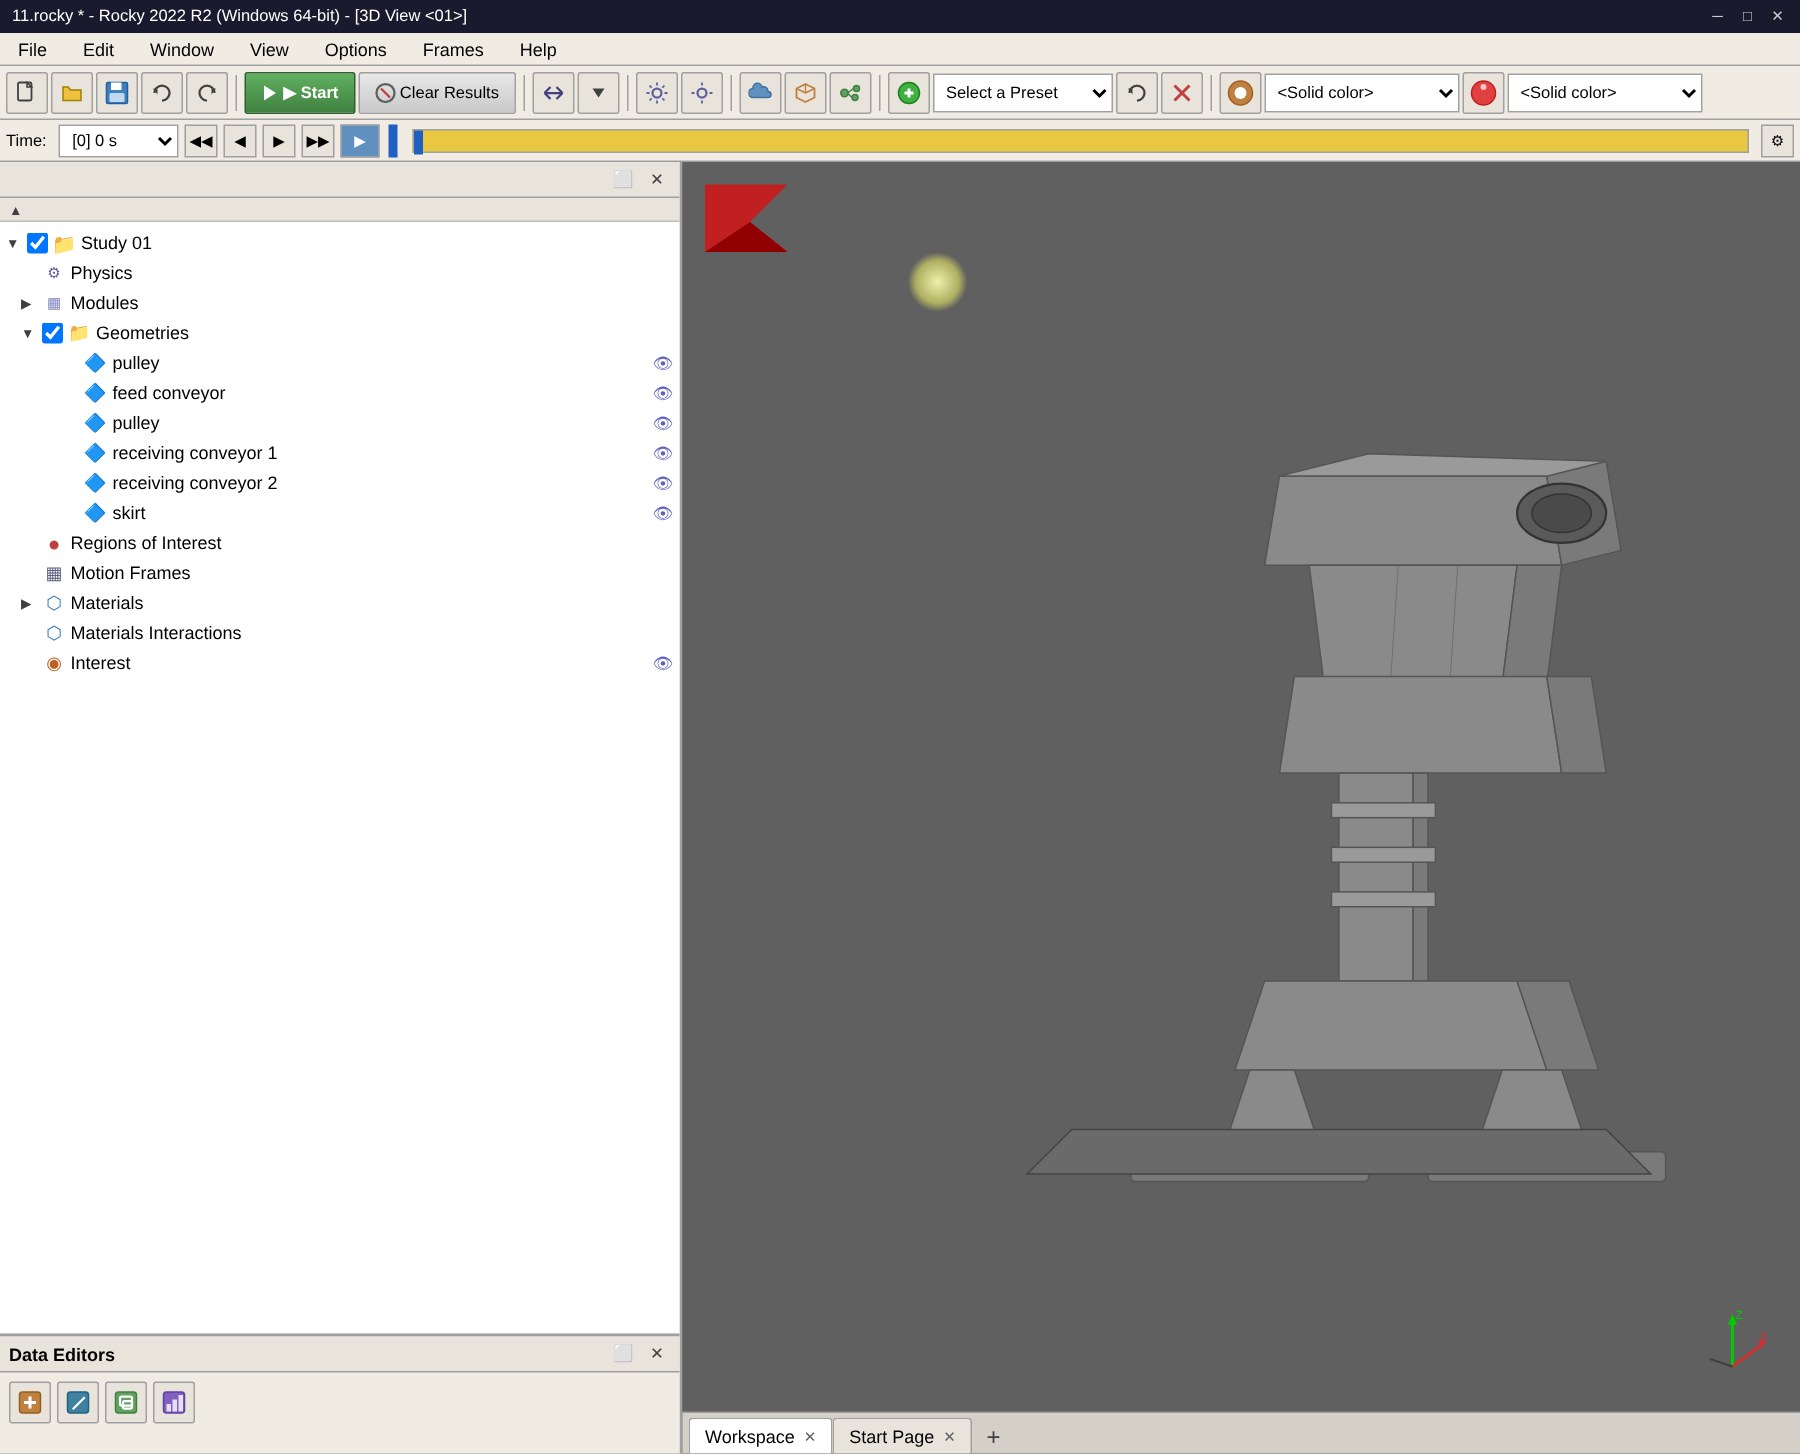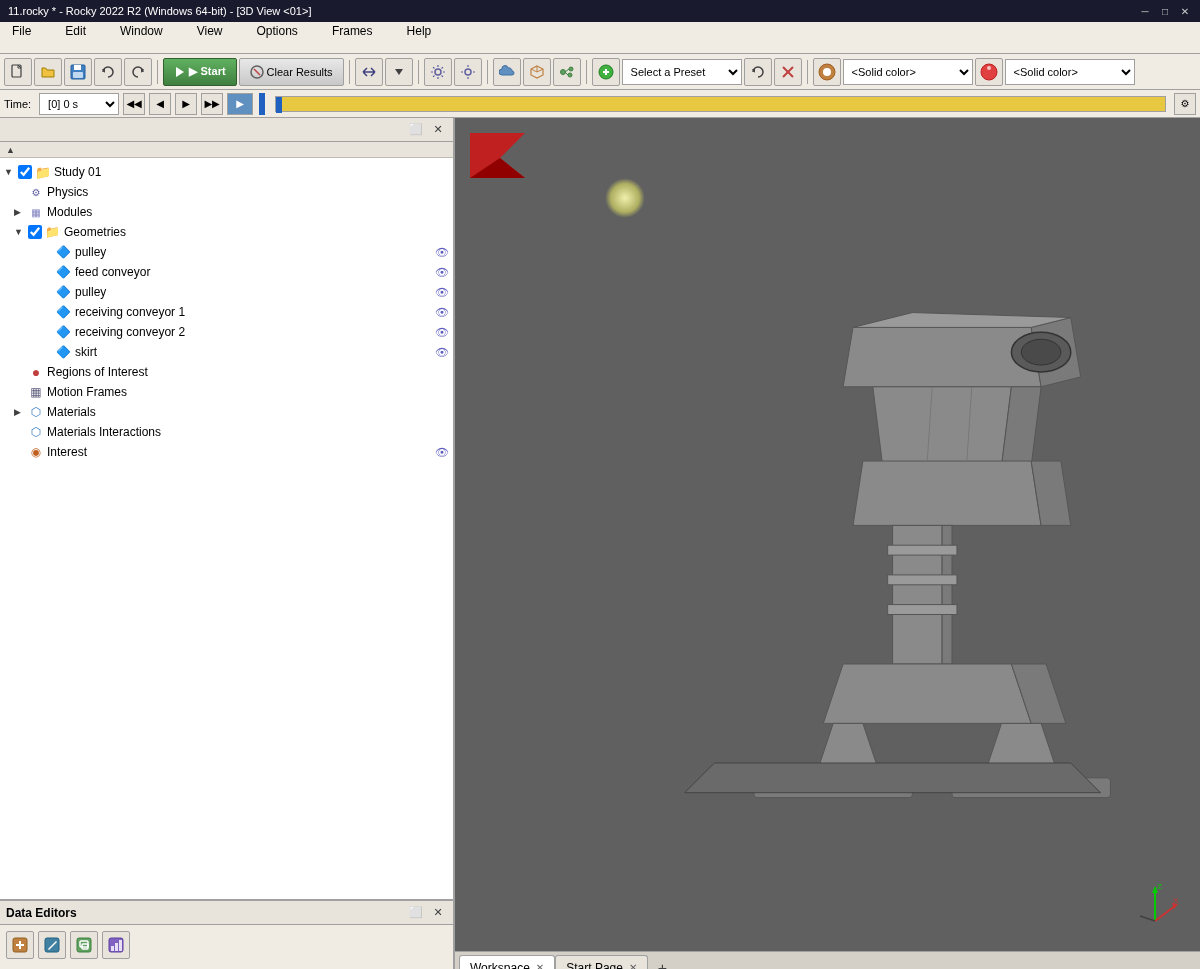--- a/index.html
+++ b/index.html
@@ -15,25 +15,26 @@
       justify-content: space-between;
       padding: 0 8px;
       font-size: 11px;
     }
     #title-bar-controls { display: flex; gap: 6px; }
     #title-bar-controls span { width: 14px; height: 14px; display: inline-flex; align-items: center; justify-content: center; cursor: pointer; font-size: 10px; color: #ccc; }
 
     
     #menu-bar {
       background: #f0ece4;
-      height: 32px;
-      display: flex;
+      height: 22px;
+      display: flex;
+      align-items: center;
       padding: 0 4px;
       border-bottom: 1px solid #a0a0a0;
-      gap: 18px;
+      gap: 8px;
     }
     .menu-item {
       padding: 2px 8px;
       cursor: pointer;
       font-size: 12px;
       color: #000;
     }
 
     
     #toolbar {

